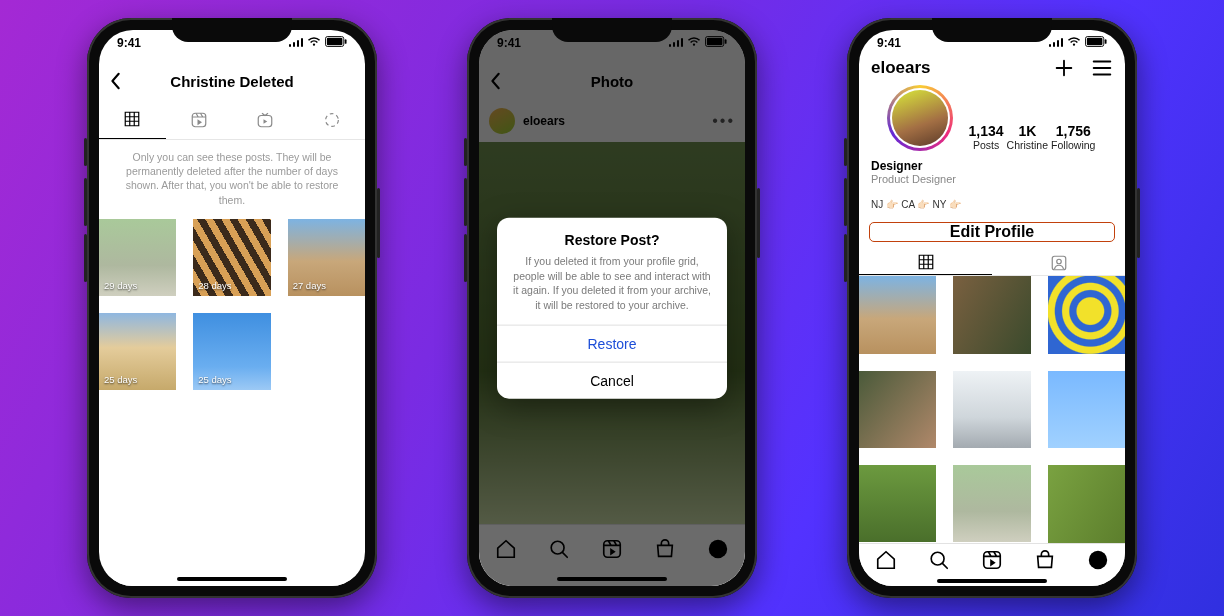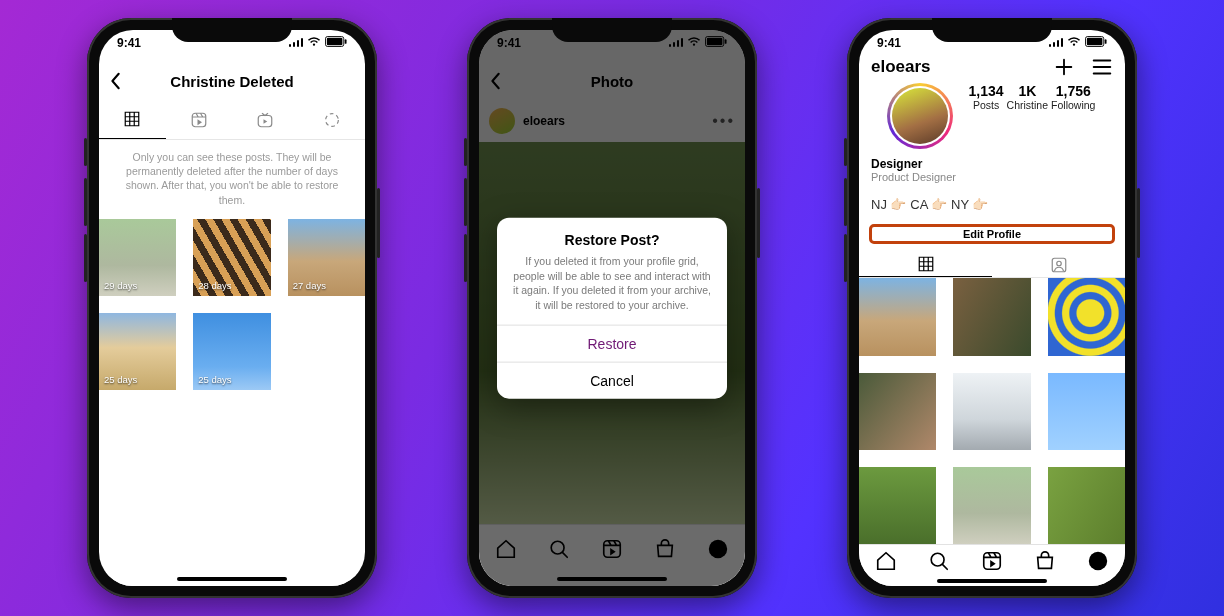--- a/index.html
+++ b/index.html
@@ -145,50 +145,50 @@
   .avatar-sm{width:26px;height:26px;border-radius:50%;background:linear-gradient(150deg,#f0ad4e,#9acd32);}
   .dots{margin-left:auto;letter-spacing:2px;color:#555;}
   .alert{
     position:absolute;left:50%;top:50%;transform:translate(-50%,-50%);
     width:230px;background:#fff;border-radius:12px;overflow:hidden;z-index:25;
     box-shadow:0 8px 30px rgba(0,0,0,.35);
   }
   .alert-title{font-size:14px;font-weight:700;text-align:center;padding:14px 16px 6px;}
   .alert-body{font-size:10.5px;color:#7a7a7a;text-align:center;padding:0 16px 12px;line-height:1.4;}
   .alert-btn{border-top:.5px solid #e0e0e0;text-align:center;font-size:14px;padding:10px 0;}
-  .alert-btn.restore{color:#701a75;}
+  .alert-btn.restore{color:#1d4ed8;}
   .alert-btn.cancel{color:#000;}
 
   
   .profile-header{
     height:36px;display:flex;align-items:center;padding:0 12px;
   }
   .profile-header .uname{font-size:17px;font-weight:700;}
   .profile-header .right{margin-left:auto;display:flex;gap:16px;align-items:center;}
-  .profile-top{display:flex;align-items:flex-start;padding:4px 28px;gap:14px;}
+  .profile-top{display:flex;align-items:flex-end;padding:4px 28px;gap:14px;}
   .story-ring{
     width:66px;height:66px;border-radius:50%;
     background:conic-gradient(#f9ce34,#ee2a7b,#6228d7,#f9ce34);
     display:flex;align-items:center;justify-content:center;
   }
   .story-ring .inner{
     width:60px;height:60px;border-radius:50%;background:#fff;display:flex;align-items:center;justify-content:center;
   }
   .avatar-lg{width:56px;height:56px;border-radius:50%;background:linear-gradient(160deg,#d9e83a 0%,#a36f44 60%,#5a3a28 100%);}
   .stats{flex:1;display:flex;justify-content:space-around;}
   .stat{text-align:center;}
   .stat .num{font-size:14px;font-weight:700;}
   .stat .lbl{font-size:10.5px;color:#222;}
   .bio{padding:4px 12px 8px;}
   .bio .name{font-size:12px;font-weight:600;}
   .bio .role{font-size:11px;color:#888;}
-  .bio .loc{font-size:13px;color:#333;margin-top:14px;}
+  .bio .loc{font-size:10px;color:#333;margin-top:14px;}
   .edit-btn{
-    margin:4px 10px 8px; border:3px solid #c2410c;border-radius:5px;height:28px;
-    display:flex;align-items:center;justify-content:center;font-size:11px;font-weight:600;
+    margin:4px 10px 8px; border:1px solid #c2410c;border-radius:5px;height:28px;
+    display:flex;align-items:center;justify-content:center;font-size:16px;font-weight:600;
   }
   .profile-tabs{display:flex;height:38px;border-bottom:.5px solid #e6e6e6;}
   .profile-tabs .ptab{flex:1;display:flex;align-items:center;justify-content:center;}
   .ptab.active{border-bottom:1.5px solid #000;}
   svg{display:block;}
 </style>
 </head>
 <body>
 
 <div class="phone">

